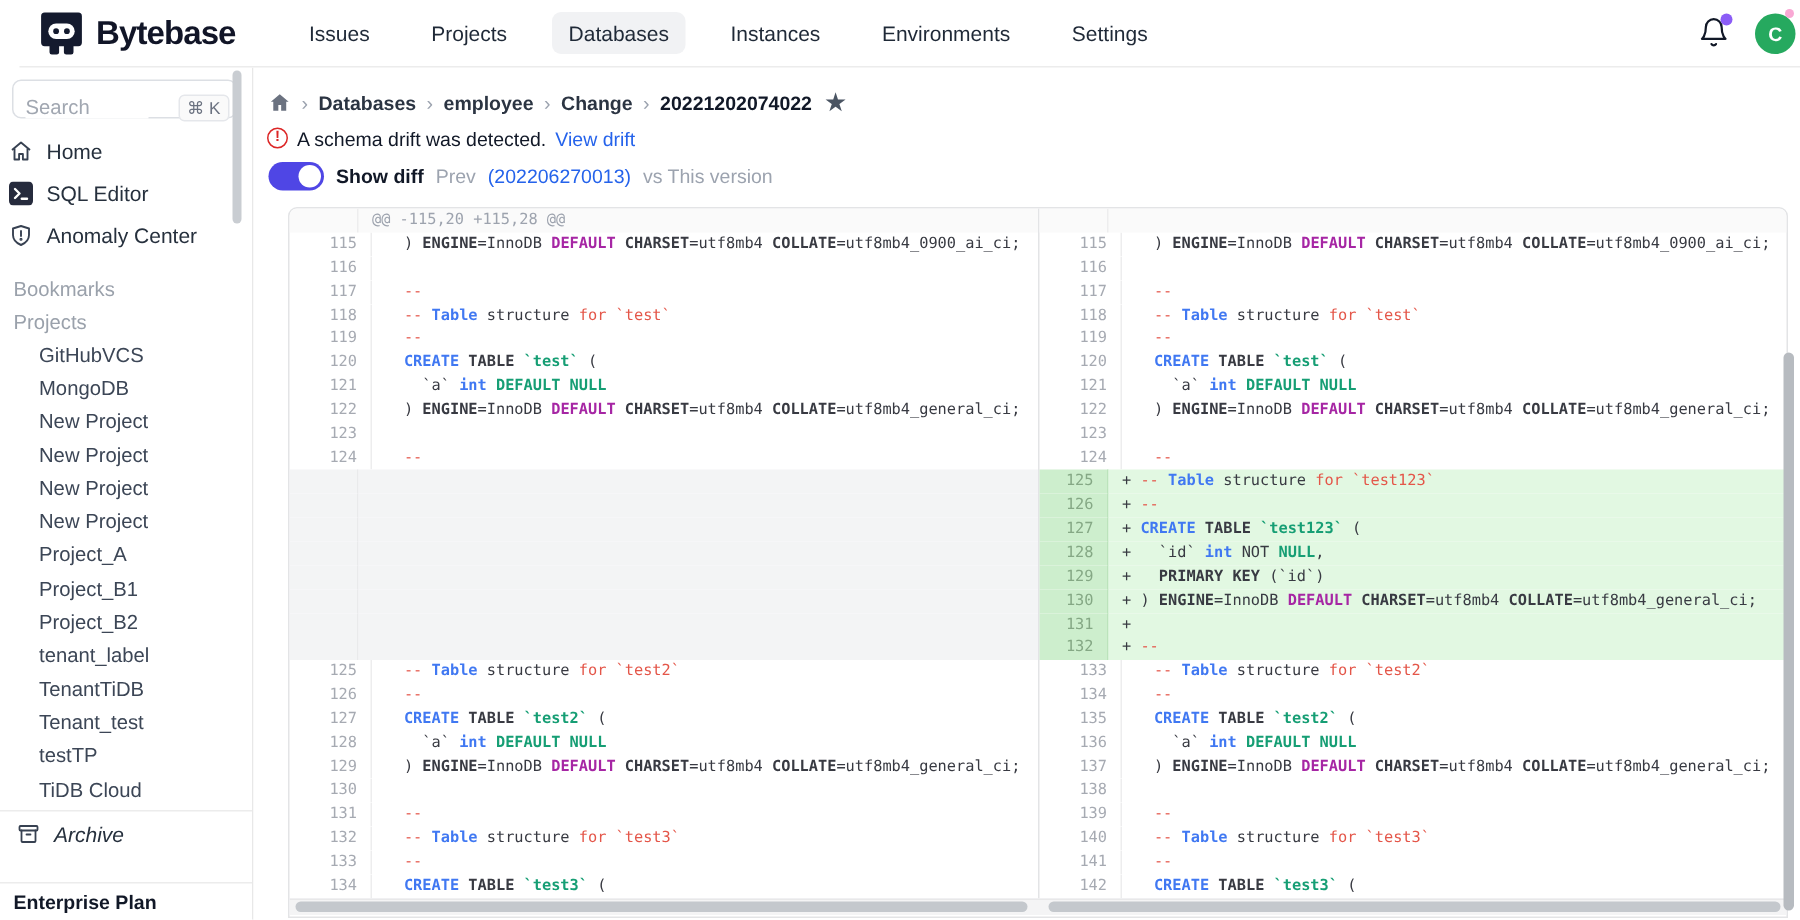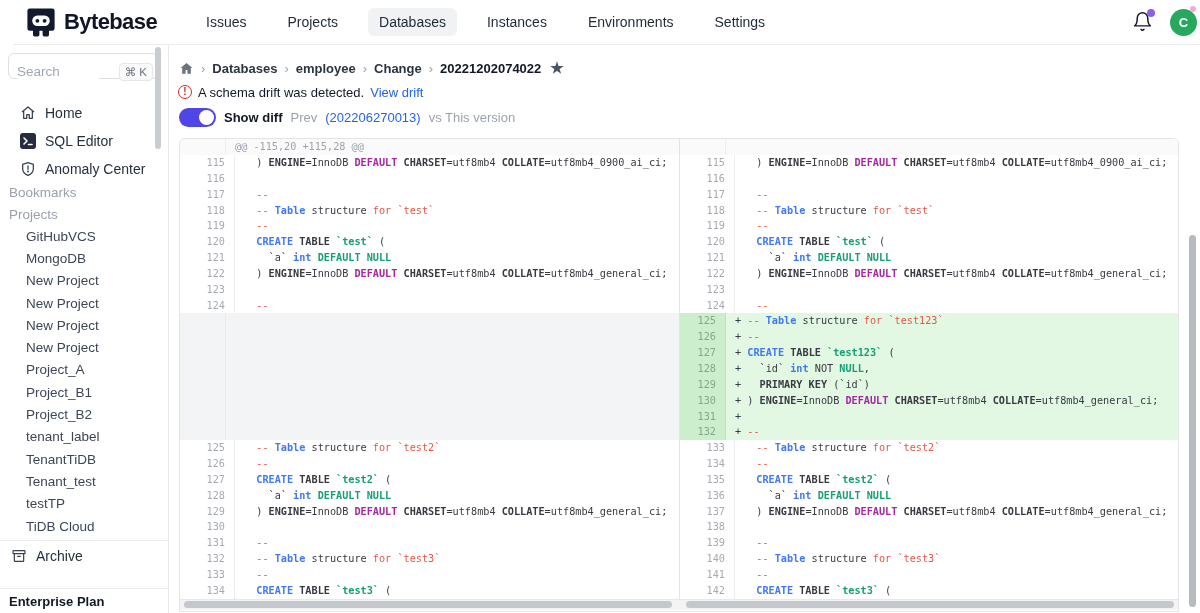--- a/index.html
+++ b/index.html
@@ -25,29 +25,29 @@
   .sidebar { position:absolute; top:45px; left:0; width:169px; height:568px;
              border-right:1px solid #e8e8e8; background:#fff; display:flex; flex-direction:column; }
   .search-box { margin:8px 10px 6px 8px; height:26px; border:1px solid #dcdfe4; border-radius:6px;
                 display:flex; align-items:center; padding:11px 4px 0 8px; }
   .search-box input { border:none; outline:none; width:82px; font-size:13.5px; color:#374151;
                       font-family:"Liberation Sans", sans-serif; }
   .search-box input::placeholder { color:#a1a7b1; }
   .kbd { font-size:11.5px; color:#6b7280; border:1px solid #e5e7eb; background:#fafafa;
          border-radius:4px; padding:1px 5px; margin-left:auto; white-space:nowrap; }
   .side-nav { margin-top:8px; }
-  .side-nav .item { display:flex; align-items:flex-end; gap:9px; height:28px; padding-left:20px;
+  .side-nav .item { display:flex; align-items:flex-start; gap:9px; height:28px; padding-left:6px;
                     font-size:14px; color:#26303d; cursor:pointer; }
   .side-label { font-size:13.5px; color:#9aa1ab; padding-left:9px; height:22px; display:flex; align-items:center; }
   .side-label.first { margin-top:4px; }
   .proj-list { }
   .proj-list .pitem { height:22.3px; display:flex; align-items:center; padding-left:26px;
                       font-size:13.5px; color:#3c4656; cursor:pointer; }
   .archive-row { border-top:1px solid #ececec; margin-top:3px; height:30px; display:flex; align-items:center;
-                 gap:9px; padding-left:11px; font-size:14px; color:#26303d; cursor:pointer; }
+                 gap:9px; padding-left:11px; font-size:14px; color:#26303d; cursor:pointer;font-style:italic; }
   .plan-row { border-top:1px solid #ececec; margin-top:auto; height:25px; display:flex; align-items:center;
               padding-left:9px; font-size:13px; font-weight:700; color:#111827;text-align:center; }
   .side-scrollbar { position:absolute; top:2px; right:7px; width:6px; height:102px;
                     background:#c9cdd2; border-radius:3px; }
 
   
   .main { position:absolute; top:45px; left:169px; width:1031px; height:568px; background:#fff; }
   .crumbs { position:absolute; top:13px; left:10px; height:20px; display:flex; align-items:center; gap:7px;
             font-size:13px; font-weight:600; color:#2b3442; }
   .crumbs .sep { color:#9ca3af; font-weight:400; font-size:13px; }
@@ -58,21 +58,21 @@
   .warn-icon { width:14px; height:14px; border:1.6px solid #dc2626; border-radius:50%; color:#dc2626;
                font-size:10px; font-weight:700; display:flex; align-items:center; justify-content:center; line-height:1; }
   .toolbar { position:absolute; top:61px; left:10px; height:22px; display:flex; align-items:center; gap:8px; font-size:13px; }
   .toggle { width:37px; height:19px; border-radius:10px; background:#4f46e5; position:relative; cursor:pointer; flex:none; }
   .toggle .knob { position:absolute; top:2px; right:2px; width:15px; height:15px; border-radius:50%; background:#fff; }
   .toolbar .tlabel { font-weight:700; color:#111827; }
   .toolbar .gray { color:#9ca3af; }
   .toolbar .blue { color:#2563eb; cursor:pointer; }
 
   
-  .diff { position:absolute; top:93px; left:10px; width:1000px; height:474px;
+  .diff { position:absolute; top:93px; left:23px; width:1000px; height:474px;
           border:1px solid #e3e4e6; border-radius:6px 6px 0 0; overflow:hidden; background:#fff; }
   .panes { display:flex; }
   .pane { width:499px; flex:none; }
   .pane.right { border-left:1px solid #e3e4e6; }
   .row { display:flex; height:15.85px; line-height:15.85px; white-space:pre;
          font-family:"DejaVu Sans Mono", monospace; font-size:10.2px; }
   .gut { width:46px; flex:none; text-align:right; padding-right:9px; color:#a6aab2;
          border-right:1px solid #ededee; }
   .code { flex:1; padding-left:9px; overflow:hidden; }
   .row.header { background:#fafafa; height:16px; line-height:16px; }

